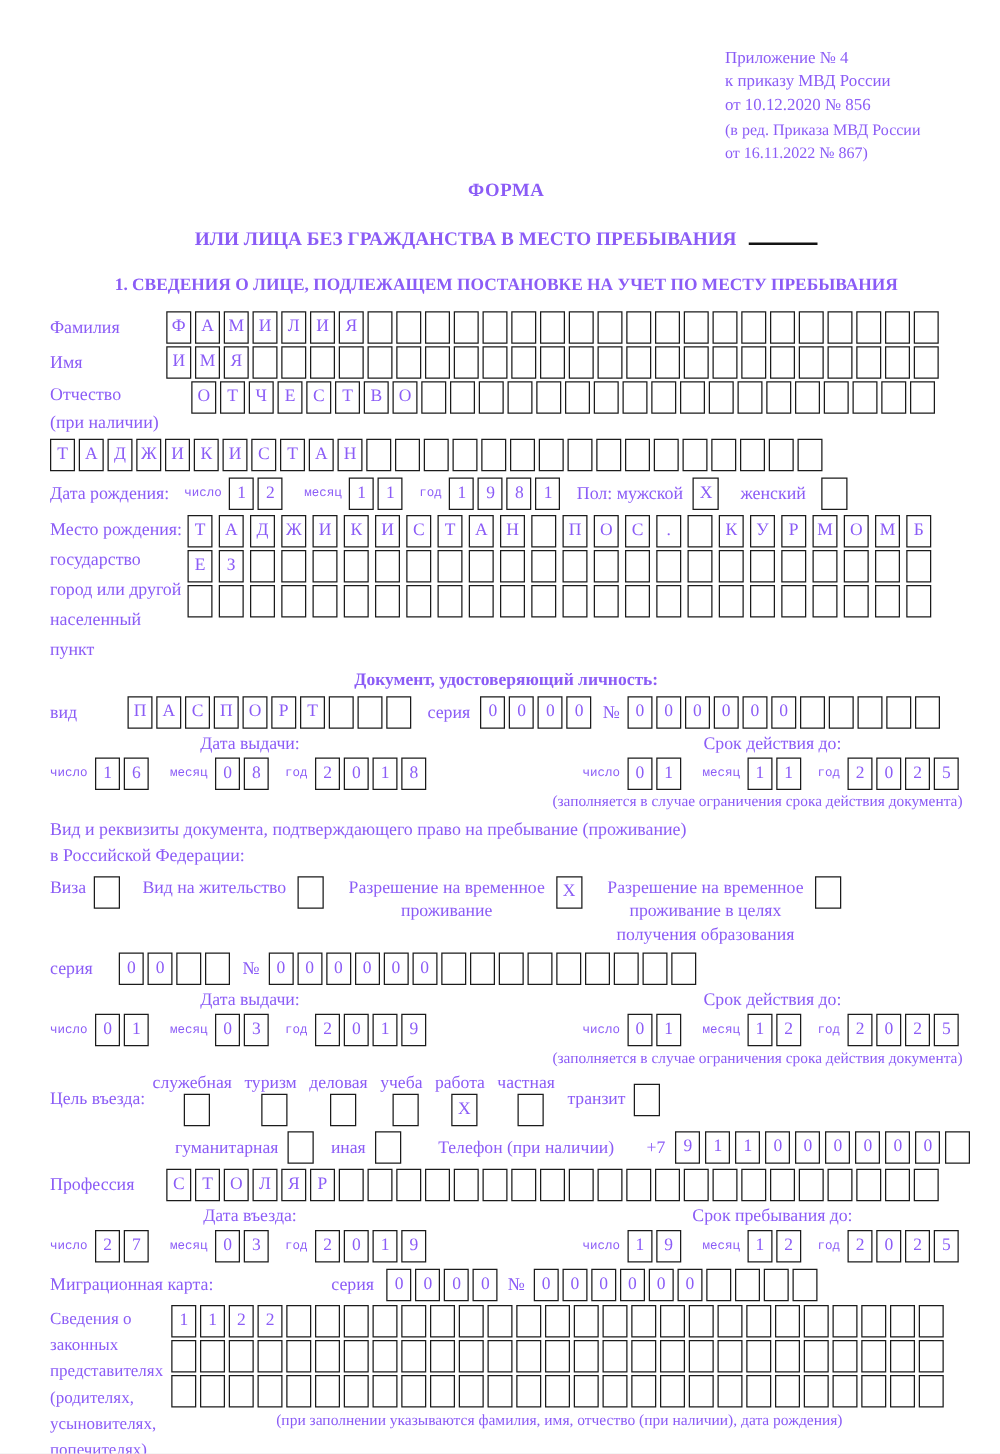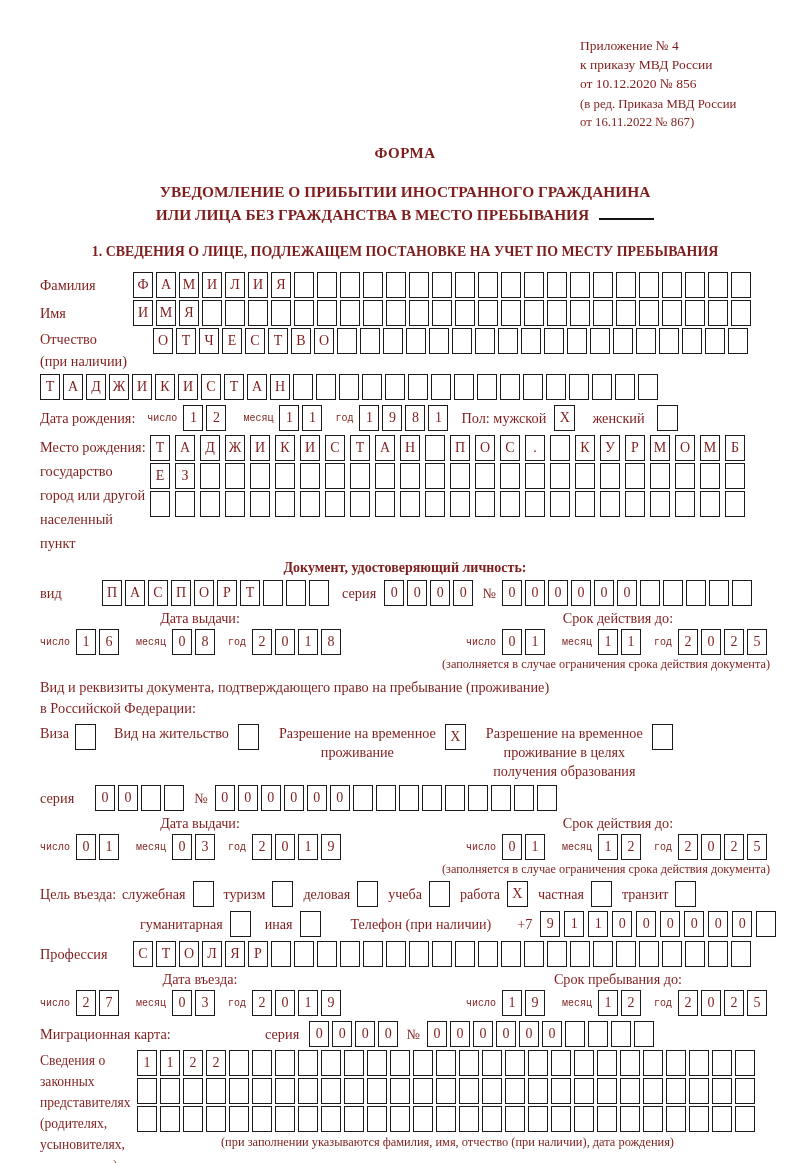--- a/index.html
+++ b/index.html
@@ -1,18 +1,18 @@
 <!DOCTYPE html>
 <html><head>
 <meta charset="utf-8">
 <style>
   html,body { margin:0; padding:0; background:#e8e8e8; }
   .page {
     width:800px; height:1163px; margin:0 auto; background:#ffffff;
-    font-family:"Liberation Serif","DejaVu Serif",serif; color:#7f1d1d;
+    font-family:"Liberation Serif","DejaVu Serif",serif; color:#8b5cf6;
     box-sizing:border-box; padding:36px 30px 0 40px; overflow:hidden; position:relative;
   }
   .pre { white-space:pre-line; }
   .annex { margin-left:auto; width:190px; font-size:13.5px; line-height:19px; }
   .edition { margin-top:2px; font-size:12.8px; line-height:18px; }
   .form-label { text-align:center; font-weight:bold; font-size:15px; margin-top:14px; letter-spacing:.5px; }
   .title { text-align:center; font-weight:bold; font-size:15.4px; line-height:23px; margin-top:18px; }
   .blank { display:inline-block; width:55px; border-bottom:2px solid #141414; height:12px; margin-left:10px; }
   .sec-heading { text-align:center; font-weight:bold; font-size:13.9px; margin-top:18px; margin-bottom:12px; }
 
@@ -45,38 +45,37 @@
 
   .opt-row { display:flex; align-items:flex-start; margin-top:5px; margin-bottom:4px; }
   .opt { display:flex; align-items:flex-start; }
   .olbl { font-size:14.2px; line-height:19px; text-align:center; }
   .opt .cbox { margin-left:9px; margin-right:0; }
 
   .pair { display:flex; align-items:center; }
   .pair .cbox { margin-left:7px; margin-right:0; }
   .goal .lbl, .goal .plbl { font-size:14.1px; }
   .plbl { flex:0 0 auto; }
-  .gap10 { margin-right:10px; } .gap14 { margin-right:14px; }
+  .gap10 { margin-right:10px;flex-direction:column; } .gap14 { margin-right:14px; }
   .ind100 { margin-left:100px; }
   .reps-note { font-size:12.4px; text-align:center; margin-top:3px; }
 </style>
 </head>
 <body>
 
 <div class="page">
 
   <div class="annex pre">Приложение № 4
 к приказу МВД России
 от 10.12.2020 № 856</div>
   <div class="annex edition pre">(в ред. Приказа МВД России
 от 16.11.2022 № 867)</div>
   <div class="form-label">ФОРМА</div>
 
   <div class="title">
-    <div>УВЕДОМЛЕНИЕ О ПРИБЫТИИ ИНОСТРАННОГО ГРАЖДАНИНА</div>
     <div><span>ИЛИ ЛИЦА БЕЗ ГРАЖДАНСТВА В МЕСТО ПРЕБЫВАНИЯ</span><span class="blank"></span></div>
   </div>
 
   <div class="sec-heading">1. СВЕДЕНИЯ О ЛИЦЕ, ПОДЛЕЖАЩЕМ ПОСТАНОВКЕ НА УЧЕТ ПО МЕСТУ ПРЕБЫВАНИЯ</div>
 
   <div class="row">
     <div class="lbl w93">Фамилия</div>
     <div class="boxes">
         <span class="cbox">Ф</span>
         <span class="cbox">А</span>

